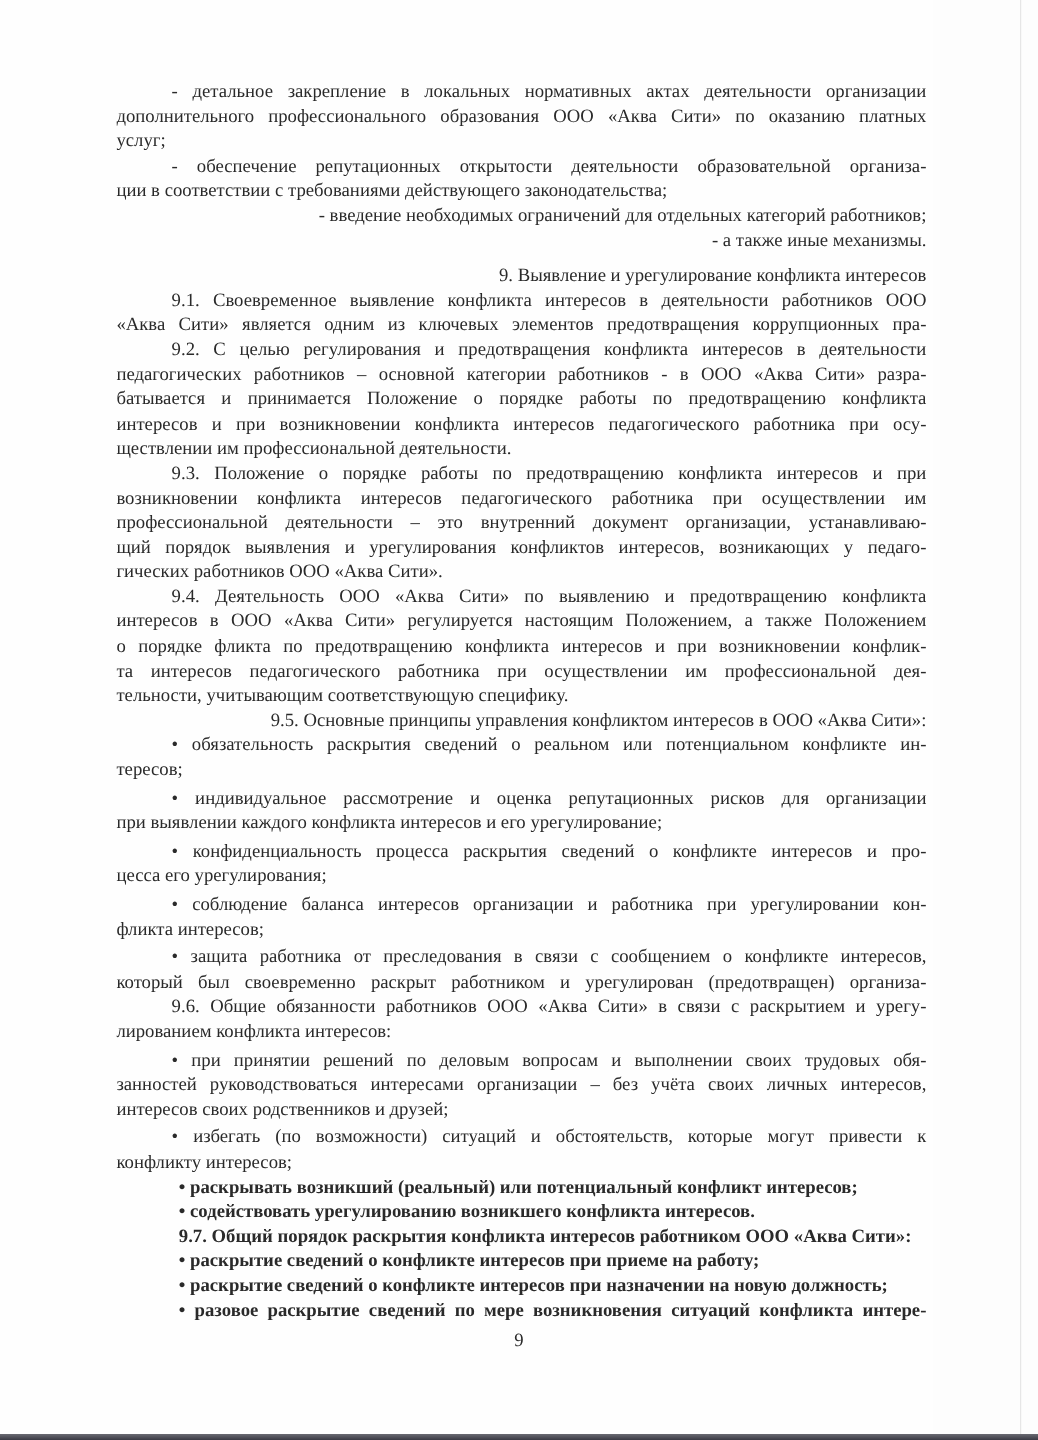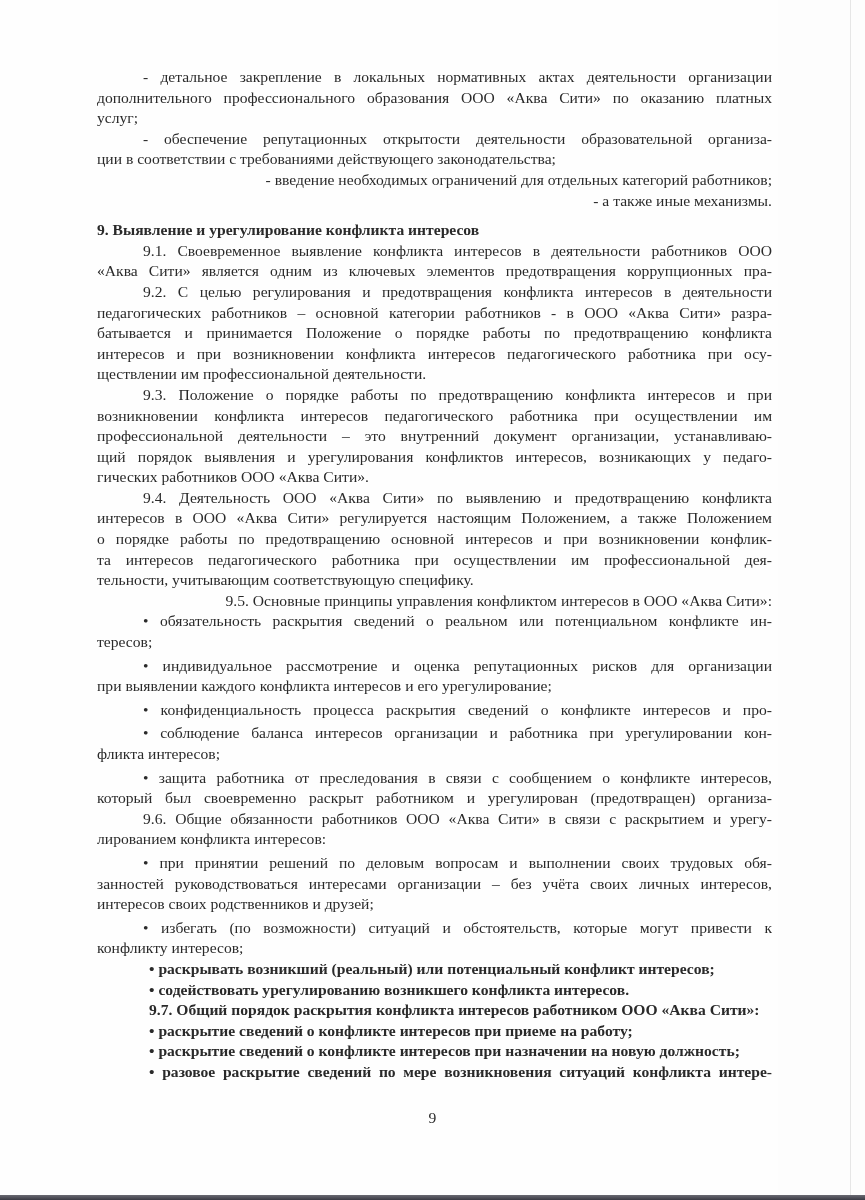--- a/index.html
+++ b/index.html
@@ -8,21 +8,21 @@
     font-family: "Liberation Serif", "DejaVu Serif", serif; color: #2a2a2a;
   }
   .page { position: absolute; left: 0; top: 0; width: 778px; height: 1200px; background: #fefefe; }
   .scan-edge-right { position: absolute; left: 850px; top: 0; width: 1px; height: 1195px; background: #e6e6e6; }
   .scan-edge-bottom { position: absolute; left: 0; top: 1195px; width: 865px; height: 5px; background: linear-gradient(#6a6a72, #3a3a44); }
   .body-text { position: absolute; left: 97px; top: 67px; width: 675px; font-size: 15.6px; }
   .line { height: 20.6px; line-height: 20.6px; white-space: nowrap; }
   .j { text-align: justify; text-align-last: justify; white-space: normal; overflow: hidden; }
   .ind { padding-left: 46px; text-align: right; }
   .ind2 { padding-left: 52px; font-weight: bold; }
-  .heading { text-align: left; font-weight: bold; margin-top: 9px; }
+  .heading { text-align: right; font-weight: normal; margin-top: 9px; }
   .gap { height: 3px; }
   .page-num { position: absolute; left: 0; width: 865px; top: 1109px; text-align: center; font-size: 15.6px; }
 </style>
 </head>
 <body>
 
 <div class="page">
   <div class="scan-edge-right"></div>
 
   <div class="body-text">
@@ -58,40 +58,41 @@
       <div class="line j ind">9.3. Положение о порядке работы по предотвращению конфликта интересов и при</div>
       <div class="line j">возникновении конфликта интересов педагогического работника при осуществлении им</div>
       <div class="line j">профессиональной деятельности – это внутренний документ организации, устанавливаю-</div>
       <div class="line j">щий порядок выявления и урегулирования конфликтов интересов, возникающих у педаго-</div>
       <div class="line">гических работников ООО «Аква Сити».</div>
     </div>
 
     <div>
       <div class="line j ind">9.4. Деятельность ООО «Аква Сити» по выявлению и предотвращению конфликта</div>
       <div class="line j">интересов в ООО «Аква Сити» регулируется настоящим Положением, а также Положением</div>
-      <div class="line j">о порядке работы по предотвращению основной интересов и при возникновении конфлик-</div>
+      <div class="line j">о порядке фликта по предотвращению конфликта интересов и при возникновении конфлик-</div>
       <div class="line j">та интересов педагогического работника при осуществлении им профессиональной дея-</div>
       <div class="line">тельности, учитывающим соответствующую специфику.</div>
     </div>
 
     <div class="line ind">9.5. Основные принципы управления конфликтом интересов в ООО «Аква Сити»:</div>
 
     <div>
       <div>
         <div class="line j ind"><span>•</span> <span>обязательность раскрытия сведений о реальном или потенциальном конфликте ин-</span></div>
         <div class="line">тересов;</div>
       </div>
       <div class="gap"></div>
       <div>
         <div class="line j ind"><span>•</span> <span>индивидуальное рассмотрение и оценка репутационных рисков для организации</span></div>
         <div class="line">при выявлении каждого конфликта интересов и его урегулирование;</div>
       </div>
       <div class="gap"></div>
       <div>
         <div class="line j ind"><span>•</span> <span>конфиденциальность процесса раскрытия сведений о конфликте интересов и про-</span></div>
+        <div class="line">цесса его урегулирования;</div>
       </div>
       <div class="gap"></div>
       <div>
         <div class="line j ind"><span>•</span> <span>соблюдение баланса интересов организации и работника при урегулировании кон-</span></div>
         <div class="line">фликта интересов;</div>
       </div>
       <div class="gap"></div>
       <div>
         <div class="line j ind"><span>•</span> <span>защита работника от преследования в связи с сообщением о конфликте интересов,</span></div>
         <div class="line j">который был своевременно раскрыт работником и урегулирован (предотвращен) организа-</div>

